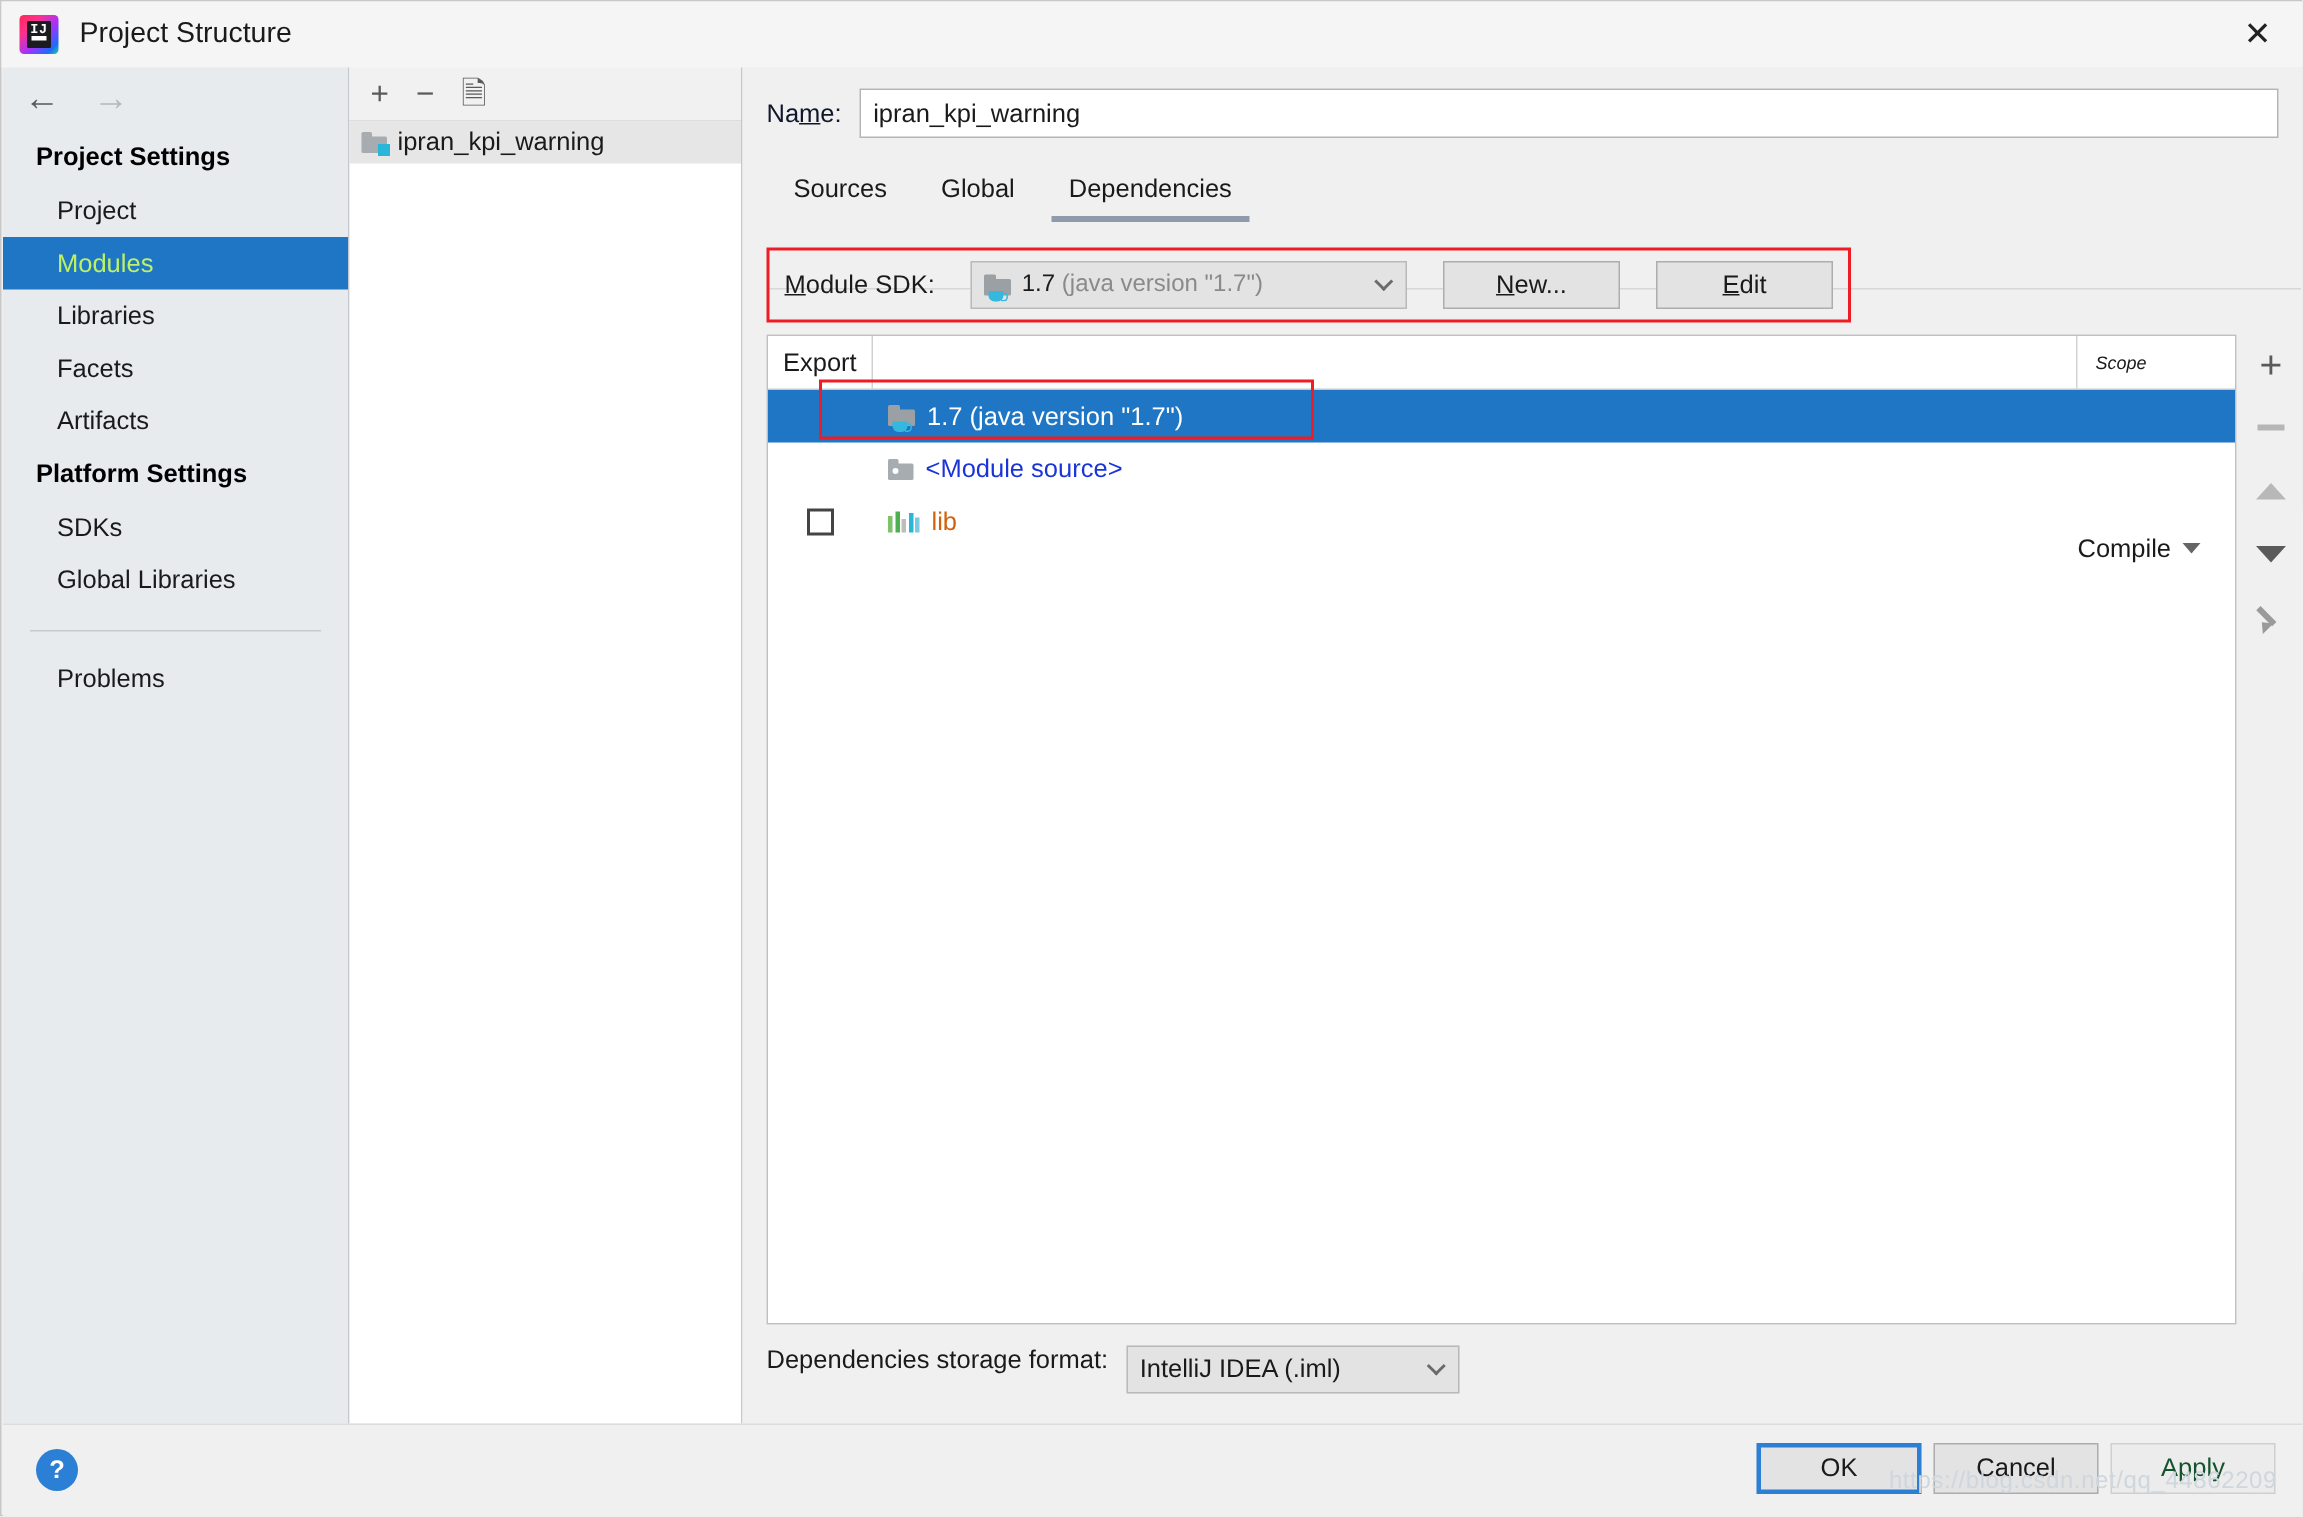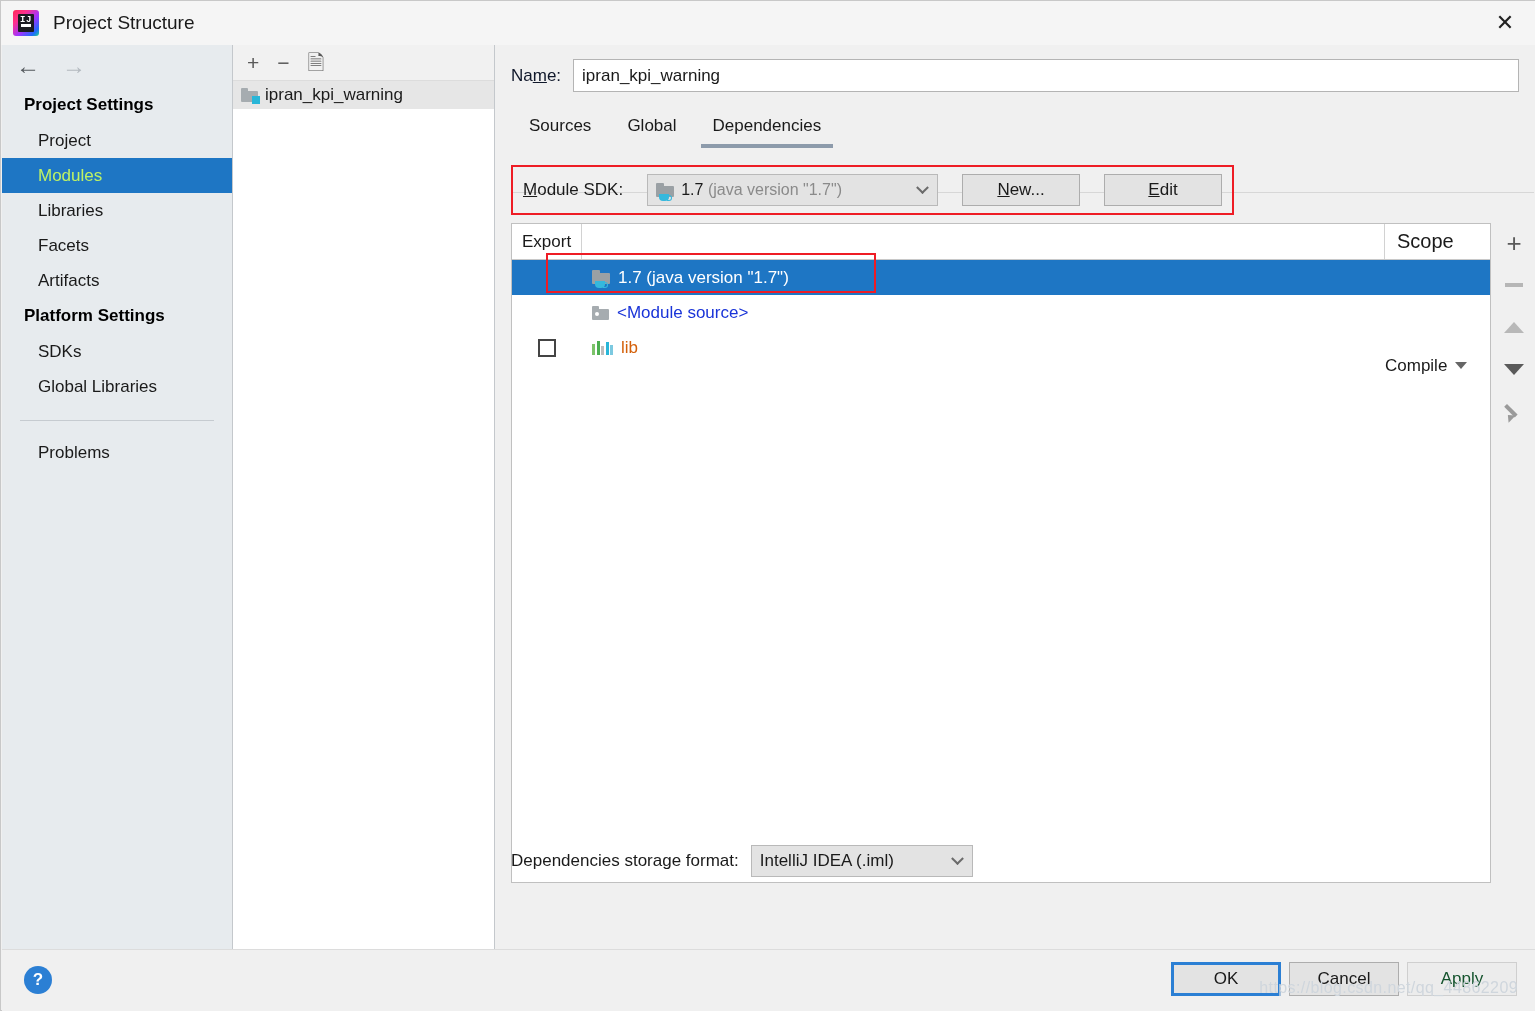--- a/index.html
+++ b/index.html
@@ -182,22 +182,22 @@
   #thead {
     display: flex; height: 36px; background: #ffffff;
     border-bottom: 1px solid #c8c8c8; align-items: center;
   }
   #th-export {
     width: 70px; font-size: 17px; color: #1a1a1a; padding-left: 10px;
     border-right: 1px solid #d2d2d2; height: 100%; display: flex; align-items: center;
   }
   #th-mid { flex: 1; border-right: 1px solid #d2d2d2; height: 100%; }
   #th-scope {
-    width: 105px; font-size: 20px; color: #1a1a1a; padding-left: 12px;
-    height: 100%; display: flex; align-items: center;
+    width: 105px; font-size: 12px; color: #1a1a1a; padding-left: 12px;
+    height: 100%; display: flex; align-items: center; font-style: italic;
   }
   .trow {
     display: flex; align-items: center; height: 35px; position: relative;
   }
   .trow.selected { background: #1e76c4; }
   .cell-export { width: 70px; display: flex; align-items: center; justify-content: center; }
   .cell-name { flex: 1; display: flex; align-items: center; gap: 8px; padding-left: 10px;
                font-size: 17px; color: #1a1a1a; }
   .cell-name.sel { color: #ffffff; }
   .cell-name.link { color: #1a34d8; }
@@ -244,22 +244,22 @@
   }
   .pencil::after {
     content: ""; position: absolute; left: 1px; bottom: 1px;
     width: 0; height: 0; border-left: 5px solid transparent;
     border-right: 5px solid transparent; border-bottom: 6px solid #9a9a9a;
     transform: rotate(-45deg);
   }
 
   
   #storage-row {
-    position: absolute; left: 510px; top: 844px;
-    display: flex; align-items: center; gap: 12px;
+    position: absolute; left: 510px; top: 896px;
+    display: flex; gap: 12px;
   }
   #storage-label { font-size: 17px; color: #1a1a1a; }
   #storage-combo {
     width: 222px; height: 32px; background: #e3e3e3; border: 1px solid #b9b9b9;
     display: flex; align-items: center; padding: 0 8px; position: relative;
     font-size: 17px; color: #1a1a1a;
   }
 
   
   #footer {

